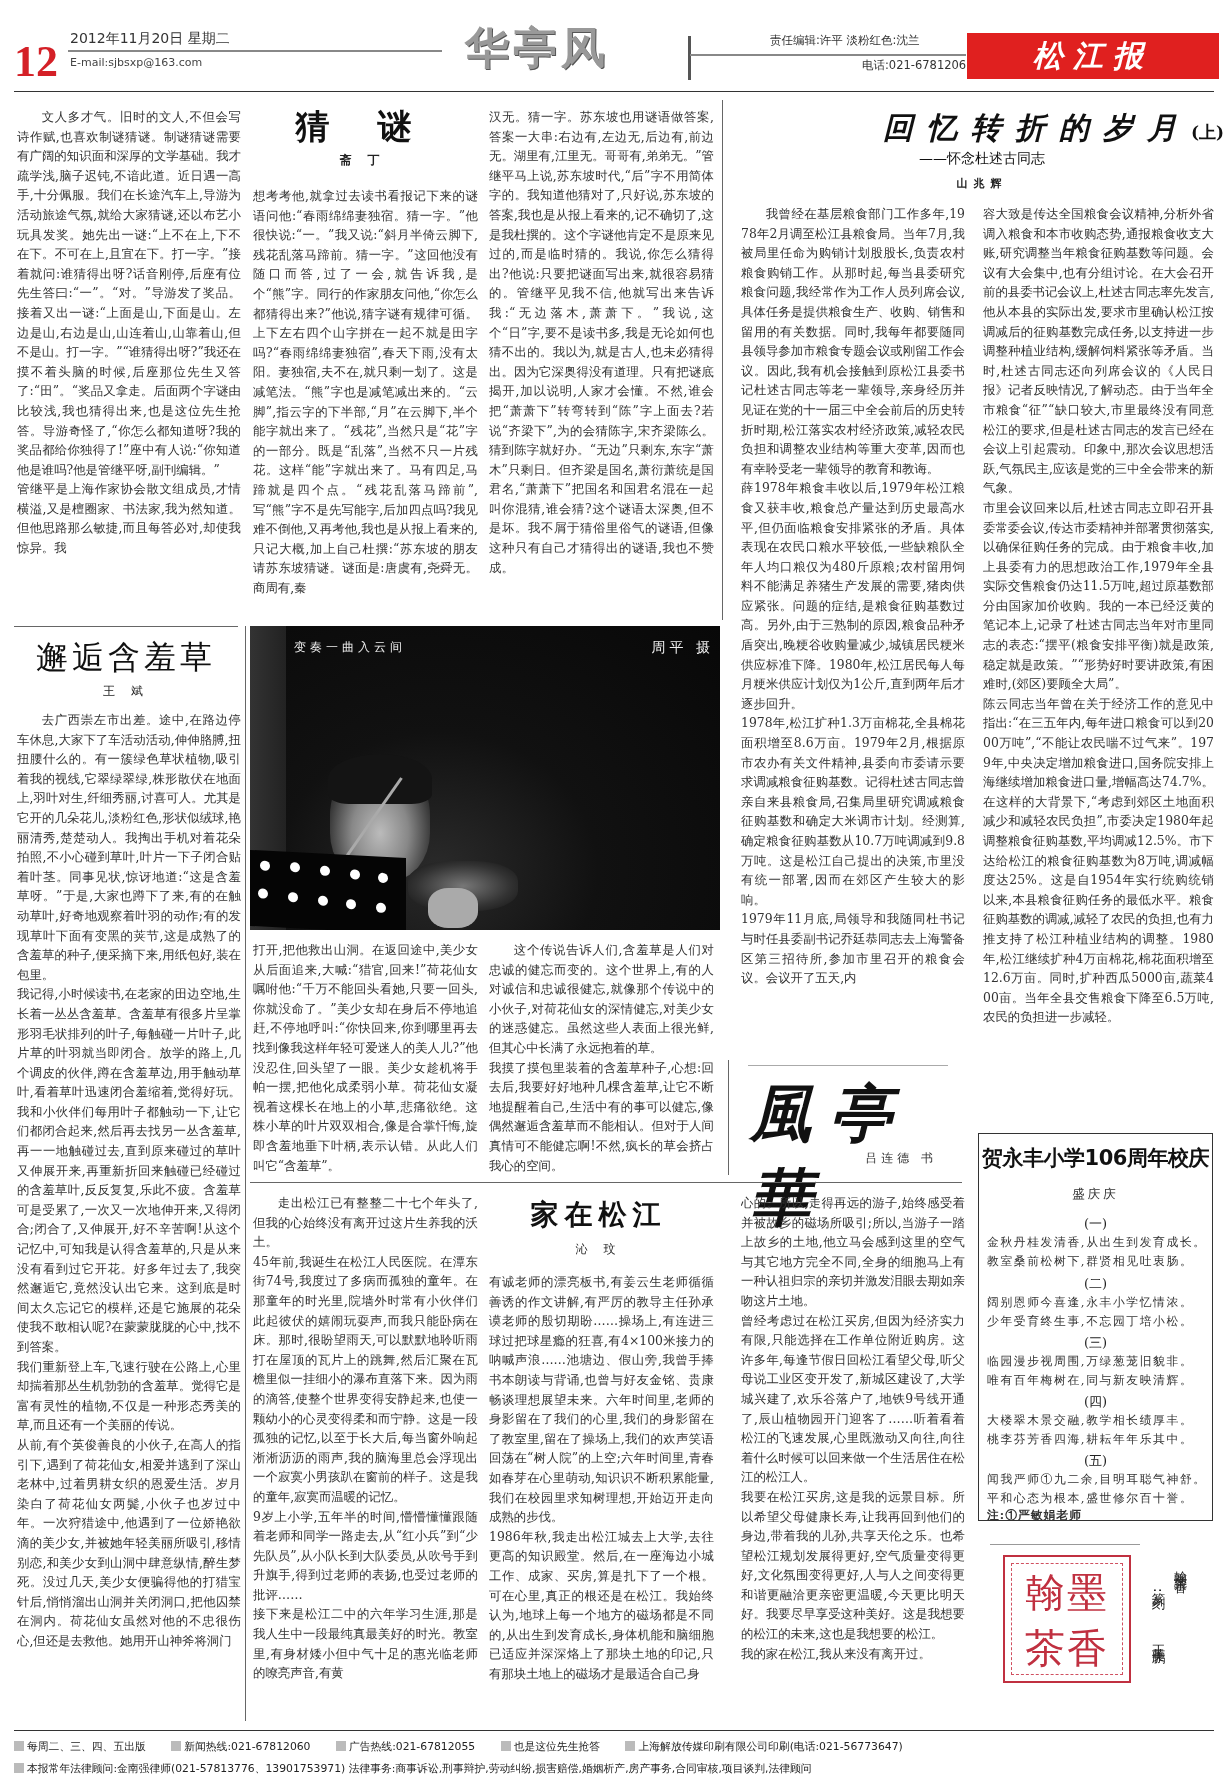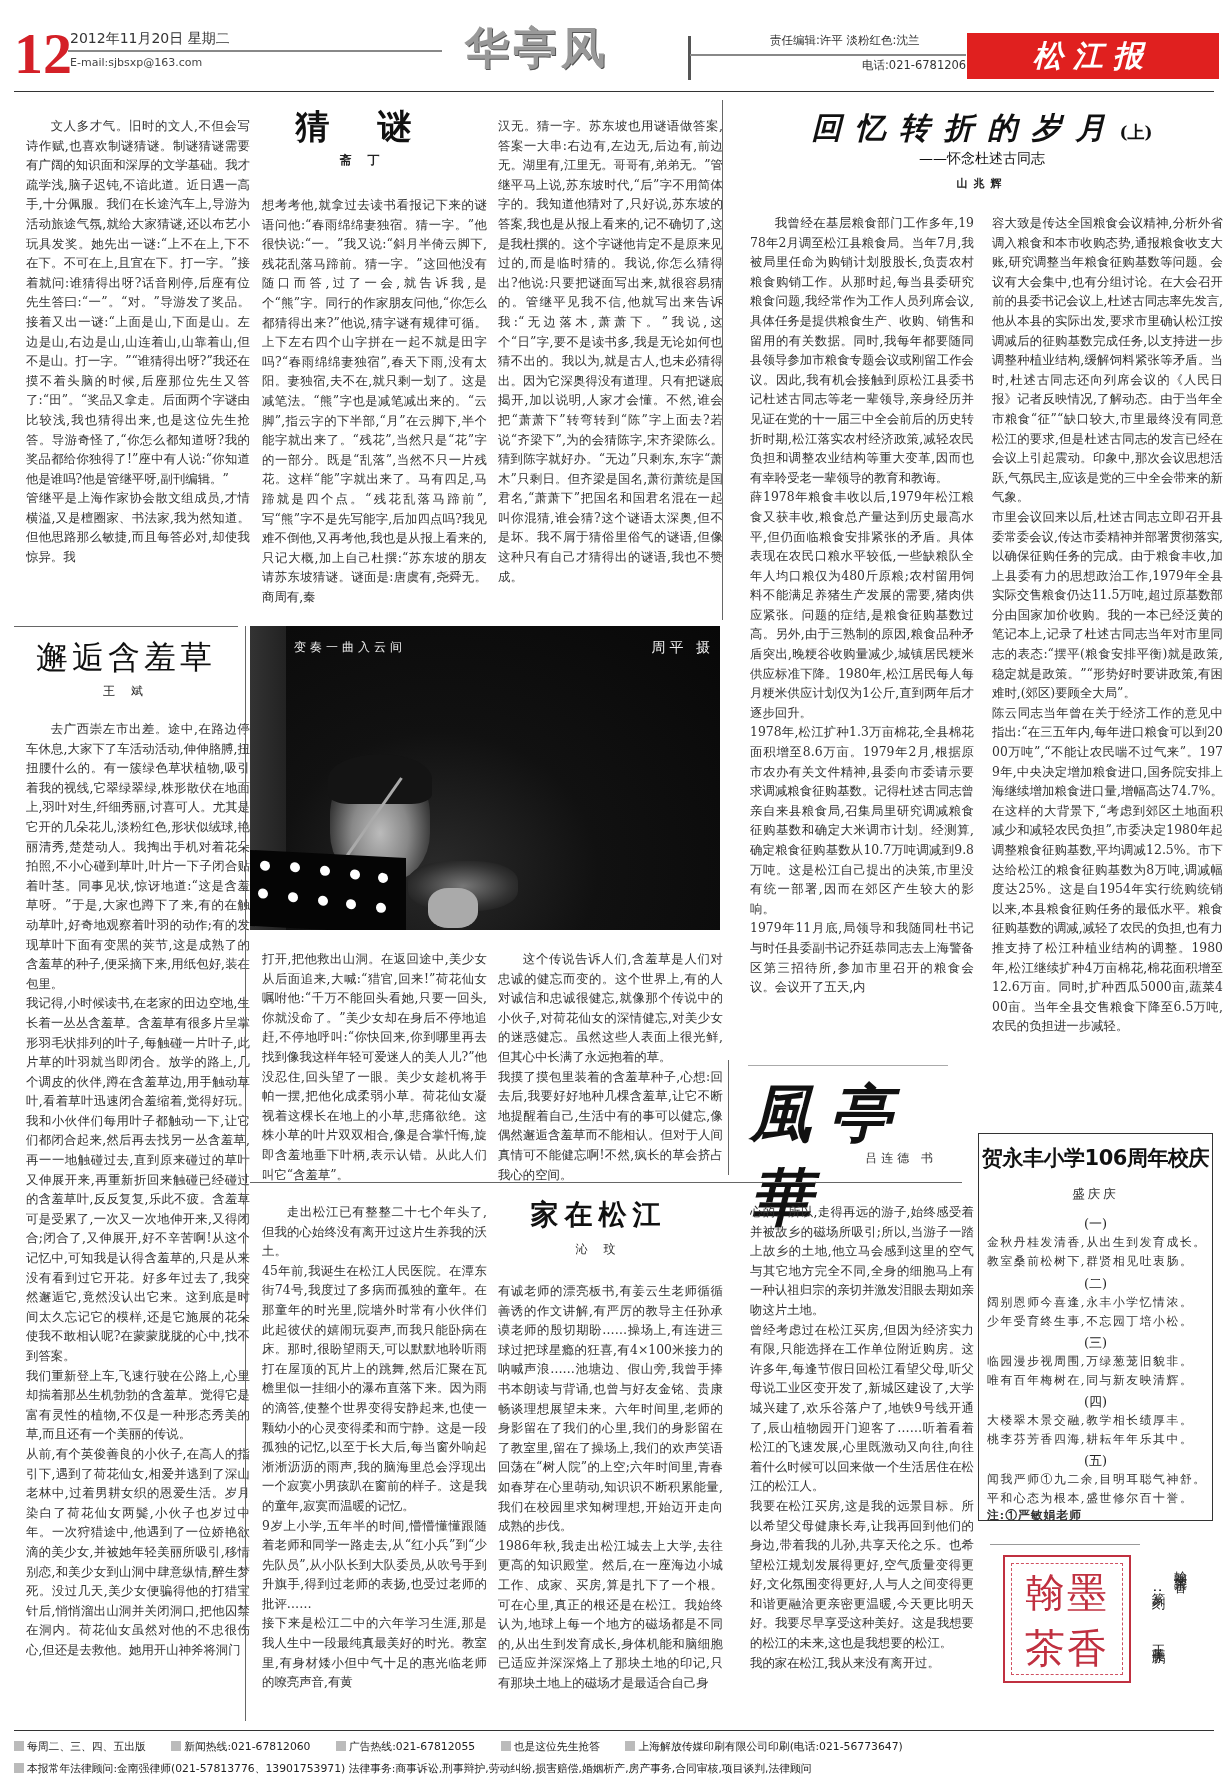--- a/index.html
+++ b/index.html
@@ -1,26 +1,26 @@
 <!DOCTYPE html>
 <html><head>
 <meta charset="utf-8">
 <style>
   html, body { margin:0; padding:0; background:#fff; }
   body { width:1224px; height:1792px; position:relative; overflow:hidden;
          font-family:"DejaVu Serif","Liberation Serif",serif; color:#222; }
   .abs { position:absolute; }
-  .txt { font-size:12.4px; line-height:19.6px; color:#333; text-align:justify; text-indent:2em; margin:12px; white-space:normal; word-break:break-all; }
+  .txt { font-size:12.4px; line-height:19.6px; color:#333; text-align:justify; text-indent:2em; margin:3px; white-space:normal; word-break:break-all; }
   .col { position:absolute; overflow:hidden; }
   .vline { position:absolute; background:#666; width:1px; }
   .hline { position:absolute; background:#666; height:1px; }
   .sans { font-family:"DejaVu Sans","Liberation Sans",sans-serif; }
 
   
-  #page-num { left:14px; top:28px; font-size:58px; font-weight:bold; color:#d42027; font-family:"Liberation Serif",serif; line-height:52px; }
+  #page-num { left:14px; top:36px; font-size:44px; font-weight:bold; color:#d42027; font-family:"Liberation Serif",serif; line-height:52px; }
   #date { left:70px; top:30px; font-size:14px; color:#333; }
   #email { left:70px; top:56px; font-size:11px; color:#444; }
   #hdr-line1 { left:68px; top:50px; width:374px; height:2px; background:#888; }
   #section-name { left:465px; top:22px; font-size:44px; font-weight:bold; color:#999; letter-spacing:4px; line-height:52px; text-shadow:1px 1px 0 #555; }
   #hdr-vline { left:688px; top:36px; width:3px; height:44px; background:#555; }
   #hdr-line2 { left:690px; top:54px; width:276px; height:2px; background:#888; }
   #editors { left:770px; top:33px; font-size:11.5px; color:#333; }
   #phone { left:862px; top:58px; font-size:11.5px; color:#333; }
   #masthead { left:967px; top:33px; width:252px; height:46px; background:#e0201f; color:#fff; font-size:30px; font-weight:bold; text-align:center; line-height:46px; font-style:italic; letter-spacing:10px; }
   #hdr-bottom { left:14px; top:91px; width:1200px; height:1px; background:#333; }
@@ -89,21 +89,21 @@
 <div class="title-big" style="left:250px;top:104px;width:225px;font-size:34px;font-family:'DejaVu Sans',sans-serif;letter-spacing:18px;">猜  谜</div>
 <div class="byline" style="left:250px;top:152px;width:225px;font-weight:bold;">斋 丁</div>
 <div class="col txt" style="left:250px;top:183px;width:225px;height:431px;text-indent:0;">
   <div>想考考他,就拿过去读书看报记下来的谜语问他:“春雨绵绵妻独宿。猜一字。”他很快说:“一。”我又说:“斜月半倚云脚下,残花乱落马蹄前。猜一字。”这回他没有随口而答,过了一会,就告诉我,是个“熊”字。同行的作家朋友问他,“你怎么都猜得出来?”他说,猜字谜有规律可循。上下左右四个山字拼在一起不就是田字吗?“春雨绵绵妻独宿”,春天下雨,没有太阳。妻独宿,夫不在,就只剩一划了。这是减笔法。“熊”字也是减笔减出来的。“云脚”,指云字的下半部,“月”在云脚下,半个能字就出来了。“残花”,当然只是“花”字的一部分。既是“乱落”,当然不只一片残花。这样“能”字就出来了。马有四足,马蹄就是四个点。“残花乱落马蹄前”,写“熊”字不是先写能字,后加四点吗?我见难不倒他,又再考他,我也是从报上看来的,只记大概,加上自己杜撰:“苏东坡的朋友请苏东坡猜谜。谜面是:唐虞有,尧舜无。商周有,秦</div>
 </div>
 <div class="col txt" style="left:486px;top:104px;width:225px;height:510px;text-indent:0;">
   <div>汉无。猜一字。苏东坡也用谜语做答案,答案一大串:右边有,左边无,后边有,前边无。湖里有,江里无。哥哥有,弟弟无。”管继平马上说,苏东坡时代,“后”字不用简体字的。我知道他猜对了,只好说,苏东坡的答案,我也是从报上看来的,记不确切了,这是我杜撰的。这个字谜他肯定不是原来见过的,而是临时猜的。我说,你怎么猜得出?他说:只要把谜面写出来,就很容易猜的。管继平见我不信,他就写出来告诉我:“无边落木,萧萧下。”我说,这个“日”字,要不是读书多,我是无论如何也猜不出的。我以为,就是古人,也未必猜得出。因为它深奥得没有道理。只有把谜底揭开,加以说明,人家才会懂。不然,谁会把“萧萧下”转弯转到“陈”字上面去?若说“齐梁下”,为的会猜陈字,宋齐梁陈么。猜到陈字就好办。“无边”只剩东,东字“萧木”只剩日。但齐梁是国名,萧衍萧统是国君名,“萧萧下”把国名和国君名混在一起叫你混猜,谁会猜?这个谜语太深奥,但不是坏。我不屑于猜俗里俗气的谜语,但像这种只有自己才猜得出的谜语,我也不赞成。</div>
 </div>
 <div class="vline" style="left:722px;top:100px;height:520px;"></div>
 
-<div class="title-big" style="left:740px;top:108px;width:484px;font-size:30px;letter-spacing:14px;font-style:italic;">
+<div class="title-big" style="left:740px;top:108px;width:484px;font-size:30px;letter-spacing:14px;font-style:italic;text-align:right;">
   <span>回忆转折的岁月</span><span style="font-size:17px;font-style:normal;letter-spacing:0;">(上)</span>
 </div>
 <div class="title-big sans" style="left:740px;top:150px;width:484px;font-size:14px;font-weight:normal;">——怀念杜述古同志</div>
 <div class="byline" style="left:740px;top:176px;width:484px;font-weight:bold;font-size:11px;">山兆辉</div>
 <div class="col txt" style="left:738px;top:201px;width:224px;height:840px;">
   <div style="white-space:pre-line;">我曾经在基层粮食部门工作多年,1978年2月调至松江县粮食局。当年7月,我被局里任命为购销计划股股长,负责农村粮食购销工作。从那时起,每当县委研究粮食问题,我经常作为工作人员列席会议,具体任务是提供粮食生产、收购、销售和留用的有关数据。同时,我每年都要随同县领导参加市粮食专题会议或刚留工作会议。因此,我有机会接触到原松江县委书记杜述古同志等老一辈领导,亲身经历并见证在党的十一届三中全会前后的历史转折时期,松江落实农村经济政策,减轻农民负担和调整农业结构等重大变革,因而也有幸聆受老一辈领导的教育和教诲。
 薛1978年粮食丰收以后,1979年松江粮食又获丰收,粮食总产量达到历史最高水平,但仍面临粮食安排紧张的矛盾。具体表现在农民口粮水平较低,一些缺粮队全年人均口粮仅为480斤原粮;农村留用饲料不能满足养猪生产发展的需要,猪肉供应紧张。问题的症结,是粮食征购基数过高。另外,由于三熟制的原因,粮食品种矛盾突出,晚粳谷收购量减少,城镇居民粳米供应标准下降。1980年,松江居民每人每月粳米供应计划仅为1公斤,直到两年后才逐步回升。
 1978年,松江扩种1.3万亩棉花,全县棉花面积增至8.6万亩。1979年2月,根据原市农办有关文件精神,县委向市委请示要求调减粮食征购基数。记得杜述古同志曾亲自来县粮食局,召集局里研究调减粮食征购基数和确定大米调市计划。经测算,确定粮食征购基数从10.7万吨调减到9.8万吨。这是松江自己提出的决策,市里没有统一部署,因而在郊区产生较大的影响。
 1979年11月底,局领导和我随同杜书记与时任县委副书记乔廷恭同志去上海警备区第三招待所,参加市里召开的粮食会议。会议开了五天,内</div>
 </div>

